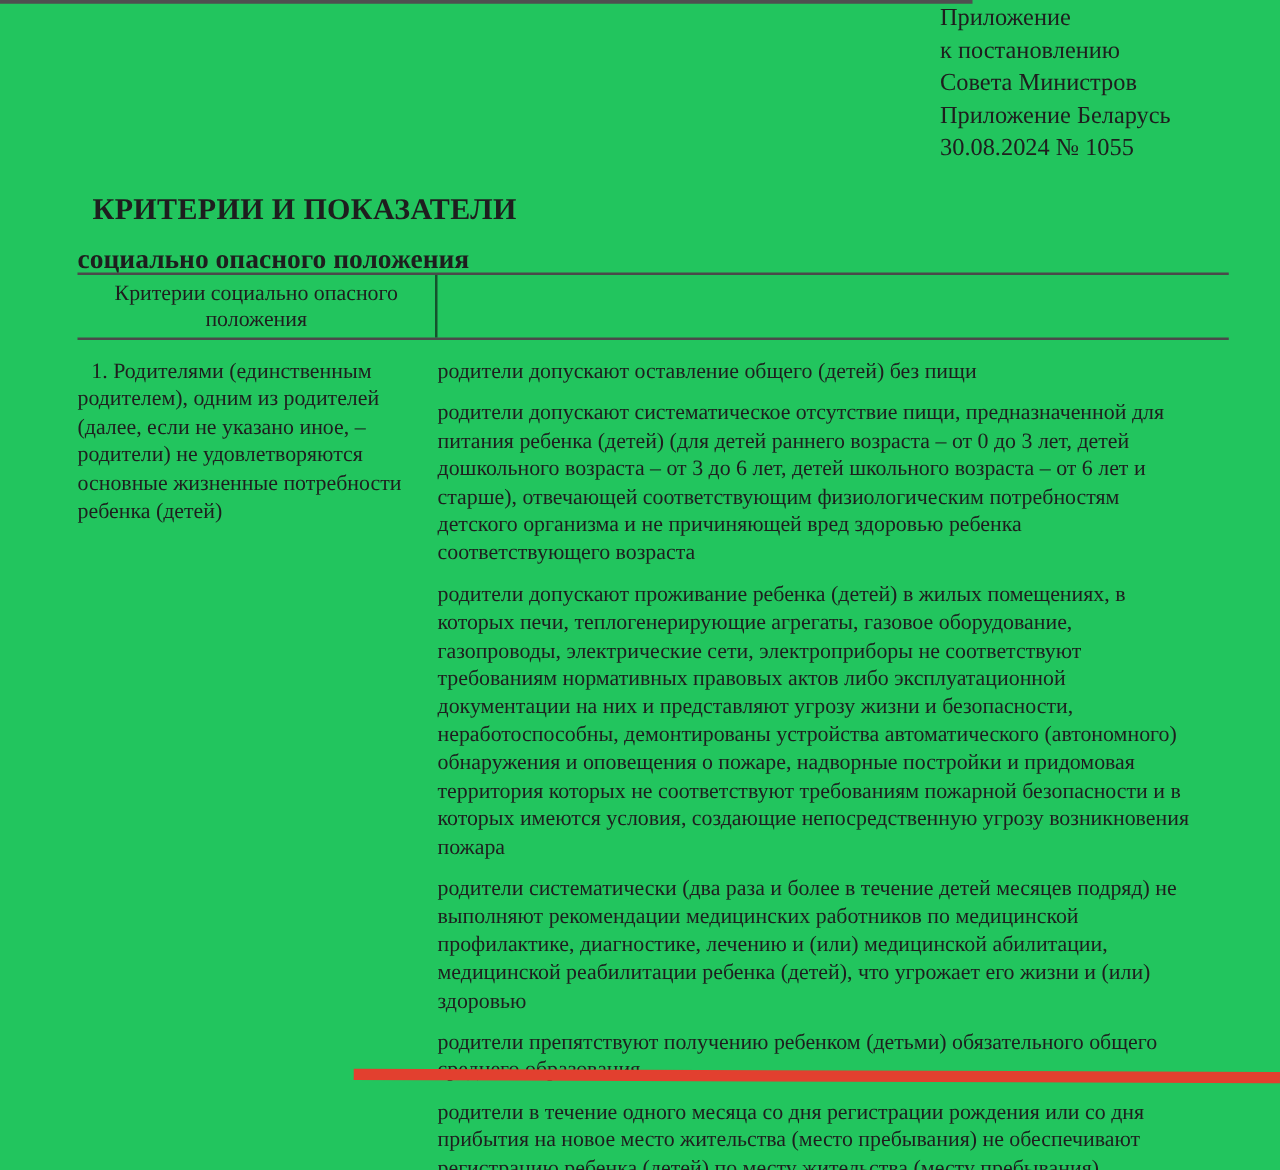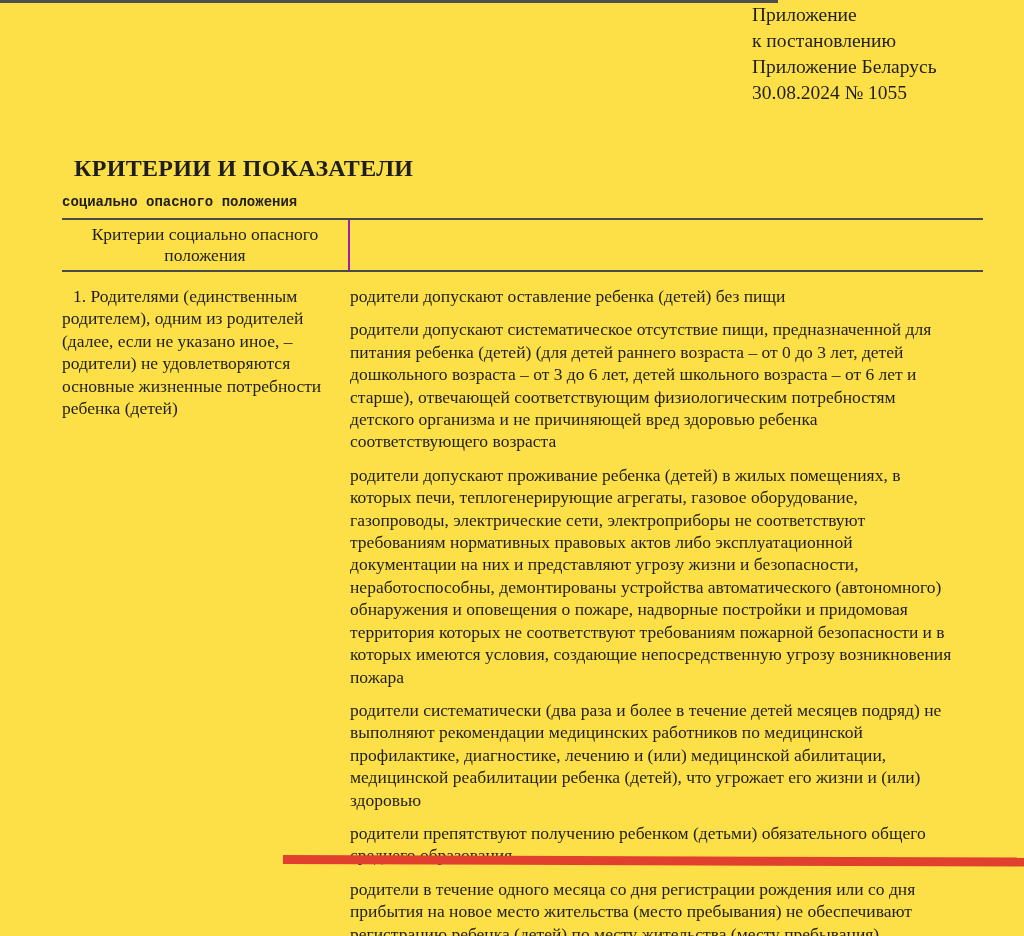--- a/index.html
+++ b/index.html
@@ -1,20 +1,20 @@
 <!DOCTYPE html>
 <html><head>
 <meta charset="utf-8">
 <style>
   html, body { margin: 0; padding: 0; background: #ffffff; }
   .page {
     position: relative;
     width: 1024px;
     height: 936px;
-    background: #fde047;
+    background: #22c55e;
     overflow: hidden;
     font-family: "Liberation Serif", "DejaVu Serif", serif;
     color: #1e1e1e;
   }
   .scan-top-edge {
     position: absolute;
     top: 0; left: 0;
     width: 778px; height: 3px;
     background: #4f4f4f;
   }
@@ -30,23 +30,22 @@
     left: 62px; top: 143px;
   }
   .title-line1 {
     margin: 12px;
     font-size: 24px;
     font-weight: bold;
     letter-spacing: 0.3px;
   }
   .title-line2 {
     margin: 1px 0 0 0;
-    font-size: 14px;
+    font-size: 22px;
     font-weight: bold;
-    font-family: Liberation Mono, monospace;
   }
   .doc-table {
     position: absolute;
     left: 62px; top: 218px;
     width: 921px;
   }
   .thead {
     display: grid;
     grid-template-columns: 288px 1fr;
     border-top: 2px solid #4a4a4a;
@@ -55,21 +54,21 @@
   .th {
     font-size: 17.5px;
     line-height: 21px;
     text-align: center;
     display: flex;
     align-items: center;
     justify-content: center;
     padding: 4px 8px;
     min-height: 37px;
   }
-  .th-criteria { border-right: 2px solid #a21caf; }
+  .th-criteria { border-right: 2px solid #14532d; }
   .tbody {
     display: grid;
     grid-template-columns: 288px 1fr;
     padding-top: 13px;
   }
   .td-criteria {
     font-size: 17.5px;
     line-height: 22.4px;
     padding-right: 16px;
     text-indent: 11px;
@@ -92,37 +91,38 @@
 </head>
 <body>
 
 <div class="page">
 
   <div class="scan-top-edge"></div>
 
   <div class="annex">
     <div>Приложение</div>
     <div>к постановлению</div>
+    <div>Совета Министров</div>
     <div>Приложение Беларусь</div>
     <div>30.08.2024 № 1055</div>
   </div>
 
   <div class="title-block">
     <h1 class="title-line1">КРИТЕРИИ И ПОКАЗАТЕЛИ</h1>
     <h2 class="title-line2">социально опасного положения</h2>
   </div>
 
   <div class="doc-table">
     <div class="thead">
       <div class="th th-criteria">Критерии социально опасного положения</div>
     </div>
     <div class="tbody">
       <div class="td-criteria">1. Родителями (единственным родителем), одним из родителей (далее, если не указано иное, – родители) не удовлетворяются основные жизненные потребности ребенка (детей)</div>
       <div class="td-indicators">
-        <p>родители допускают оставление ребенка (детей) без пищи</p>
+        <p>родители допускают оставление общего (детей) без пищи</p>
         <p>родители допускают систематическое отсутствие пищи, предназначенной для питания ребенка (детей) (для детей раннего возраста – от 0 до 3 лет, детей дошкольного возраста – от 3 до 6 лет, детей школьного возраста – от 6 лет и старше), отвечающей соответствующим физиологическим потребностям детского организма и не причиняющей вред здоровью ребенка соответствующего возраста</p>
         <p>родители допускают проживание ребенка (детей) в жилых помещениях, в которых печи, теплогенерирующие агрегаты, газовое оборудование, газопроводы, электрические сети, электроприборы не соответствуют требованиям нормативных правовых актов либо эксплуатационной документации на них и представляют угрозу жизни и безопасности, неработоспособны, демонтированы устройства автоматического (автономного) обнаружения и оповещения о пожаре, надворные постройки и придомовая территория которых не соответствуют требованиям пожарной безопасности и в которых имеются условия, создающие непосредственную угрозу возникновения пожара</p>
         <p>родители систематически (два раза и более в течение детей месяцев подряд) не выполняют рекомендации медицинских работников по медицинской профилактике, диагностике, лечению и (или) медицинской абилитации, медицинской реабилитации ребенка (детей), что угрожает его жизни и (или) здоровью</p>
         <p>родители препятствуют получению ребенком (детьми) обязательного общего среднего образования</p>
         <p>родители в течение одного месяца со дня регистрации рождения или со дня прибытия на новое место жительства (место пребывания) не обеспечивают регистрацию ребенка (детей) по месту жительства (месту пребывания)</p>
       </div>
     </div>
   </div>
 
   <div class="red-underline" style="background-color: rgb(226, 64, 47);"></div>

